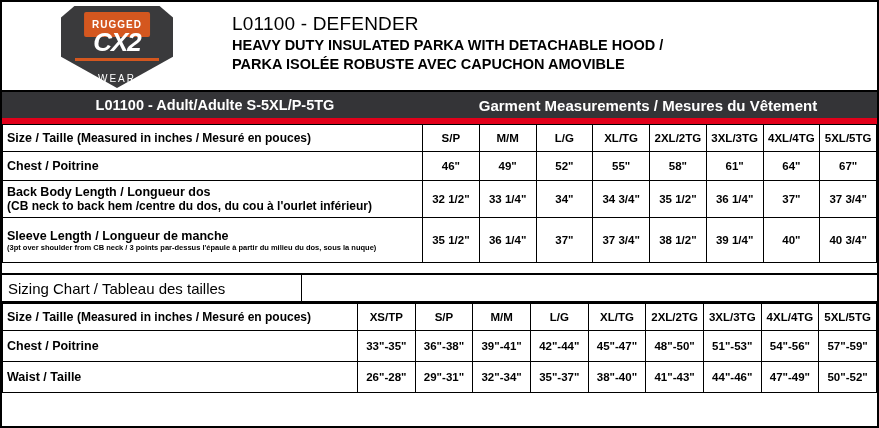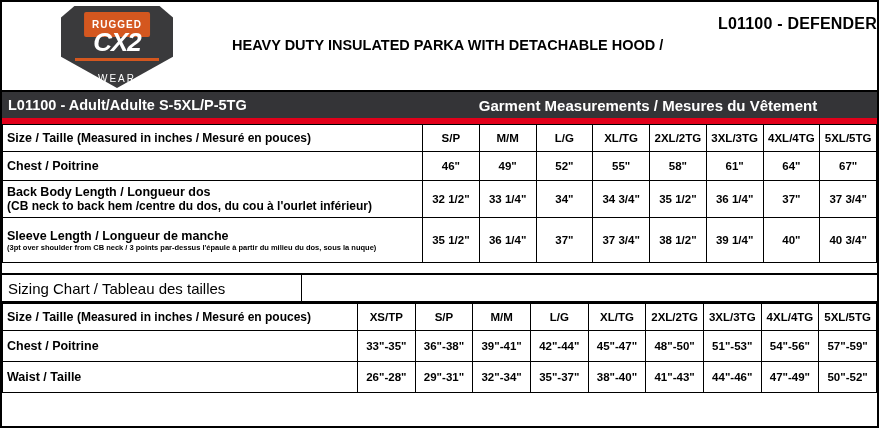--- a/index.html
+++ b/index.html
@@ -96,25 +96,24 @@
     font-size: 10px;
     font-weight: normal;
     letter-spacing: 2px;
   }
 
   .title-block {
     padding-top: 8px;
     flex: 1;
   }
   .title-main {
-    font-size: 16px;
-    font-weight: bold;
+    font-size: 19px;
+    font-weight: normal;
     letter-spacing: 0.2px;
     line-height: 24px;
-    text-align: right;
   }
   .title-sub {
     font-size: 14.5px;
     font-weight: bold;
     line-height: 19px;
   }
 
   
   .banner {
     display: flex;
@@ -123,20 +122,21 @@
     height: 26px;
     align-items: center;
     border-top: 2px solid #000;
   }
   .banner .left {
     width: 420px;
     box-sizing: border-box;
     padding-left: 6px;
     font-size: 14.5px;
     font-weight: bold;
+    text-align: center;
   }
   .banner .right {
     flex: 1;
     text-align: center;
     font-size: 15px;
     font-weight: bold;
     padding-right: 3px;
   }
   .redbar {
     height: 6px;
@@ -232,20 +232,21 @@
         <div class="logo-shield"></div>
         <div class="logo-rugged">RUGGED</div>
         <div class="logo-cx2">CX2</div>
         <div class="logo-bar"></div>
         <div class="logo-wear">WEAR</div>
       </div>
     </div>
     <div class="title-block">
       <div class="title-main">L01100 - DEFENDER</div>
       <div class="title-sub">HEAVY DUTY INSULATED PARKA WITH DETACHABLE HOOD /</div>
+      <div class="title-sub">PARKA ISOLÉE ROBUSTE AVEC CAPUCHON AMOVIBLE</div>
     </div>
   </div>
 
   <div class="banner">
     <div class="left">L01100 - Adult/Adulte S-5XL/P-5TG</div>
     <div class="right">Garment Measurements / Mesures du Vêtement</div>
   </div>
   <div class="redbar"></div>
 
   <table class="tbl">

